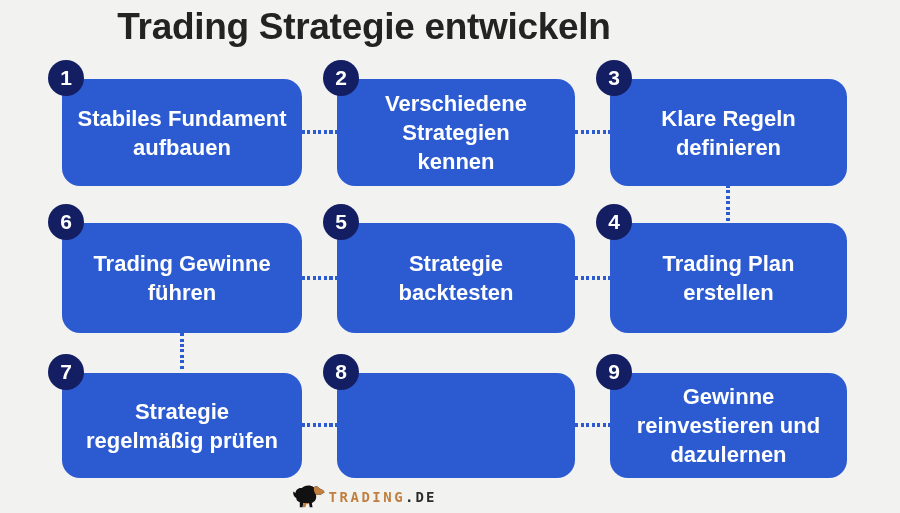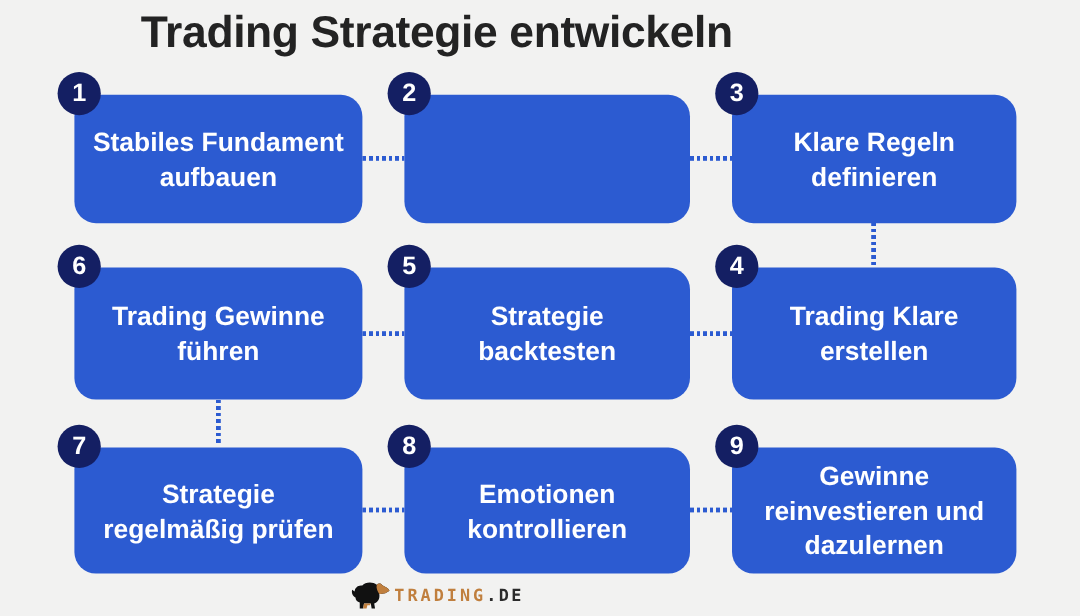--- a/index.html
+++ b/index.html
@@ -126,52 +126,53 @@
 
   <h1 class="title">Trading Strategie entwickeln</h1>
 
   <div class="step-box r1 c1">
     <span class="num-circle">1</span>
     <span class="box-label">Stabiles Fundament
 aufbauen</span>
   </div>
   <div class="step-box r1 c2">
     <span class="num-circle">2</span>
+    <span class="box-label">Verschiedene
+Strategien
+kennen</span>
   </div>
   <div class="step-box r1 c3">
     <span class="num-circle">3</span>
     <span class="box-label">Klare Regeln
 definieren</span>
   </div>
 
   <div class="step-box r2 c1">
     <span class="num-circle">6</span>
     <span class="box-label">Trading Gewinne
 führen</span>
   </div>
   <div class="step-box r2 c2">
     <span class="num-circle">5</span>
     <span class="box-label">Strategie
 backtesten</span>
   </div>
   <div class="step-box r2 c3">
     <span class="num-circle">4</span>
-    <span class="box-label">Trading Klare
+    <span class="box-label">Trading Plan
 erstellen</span>
   </div>
 
   <div class="step-box r3 c1">
     <span class="num-circle">7</span>
     <span class="box-label">Strategie
 regelmäßig prüfen</span>
   </div>
   <div class="step-box r3 c2">
     <span class="num-circle">8</span>
-    <span class="box-label">Emotionen
-kontrollieren</span>
   </div>
   <div class="step-box r3 c3">
     <span class="num-circle">9</span>
     <span class="box-label">Gewinne
 reinvestieren und
 dazulernen</span>
   </div>
 
   <div class="h-conn hc-r1 hc-a"></div>
   <div class="h-conn hc-r1 hc-b"></div>

